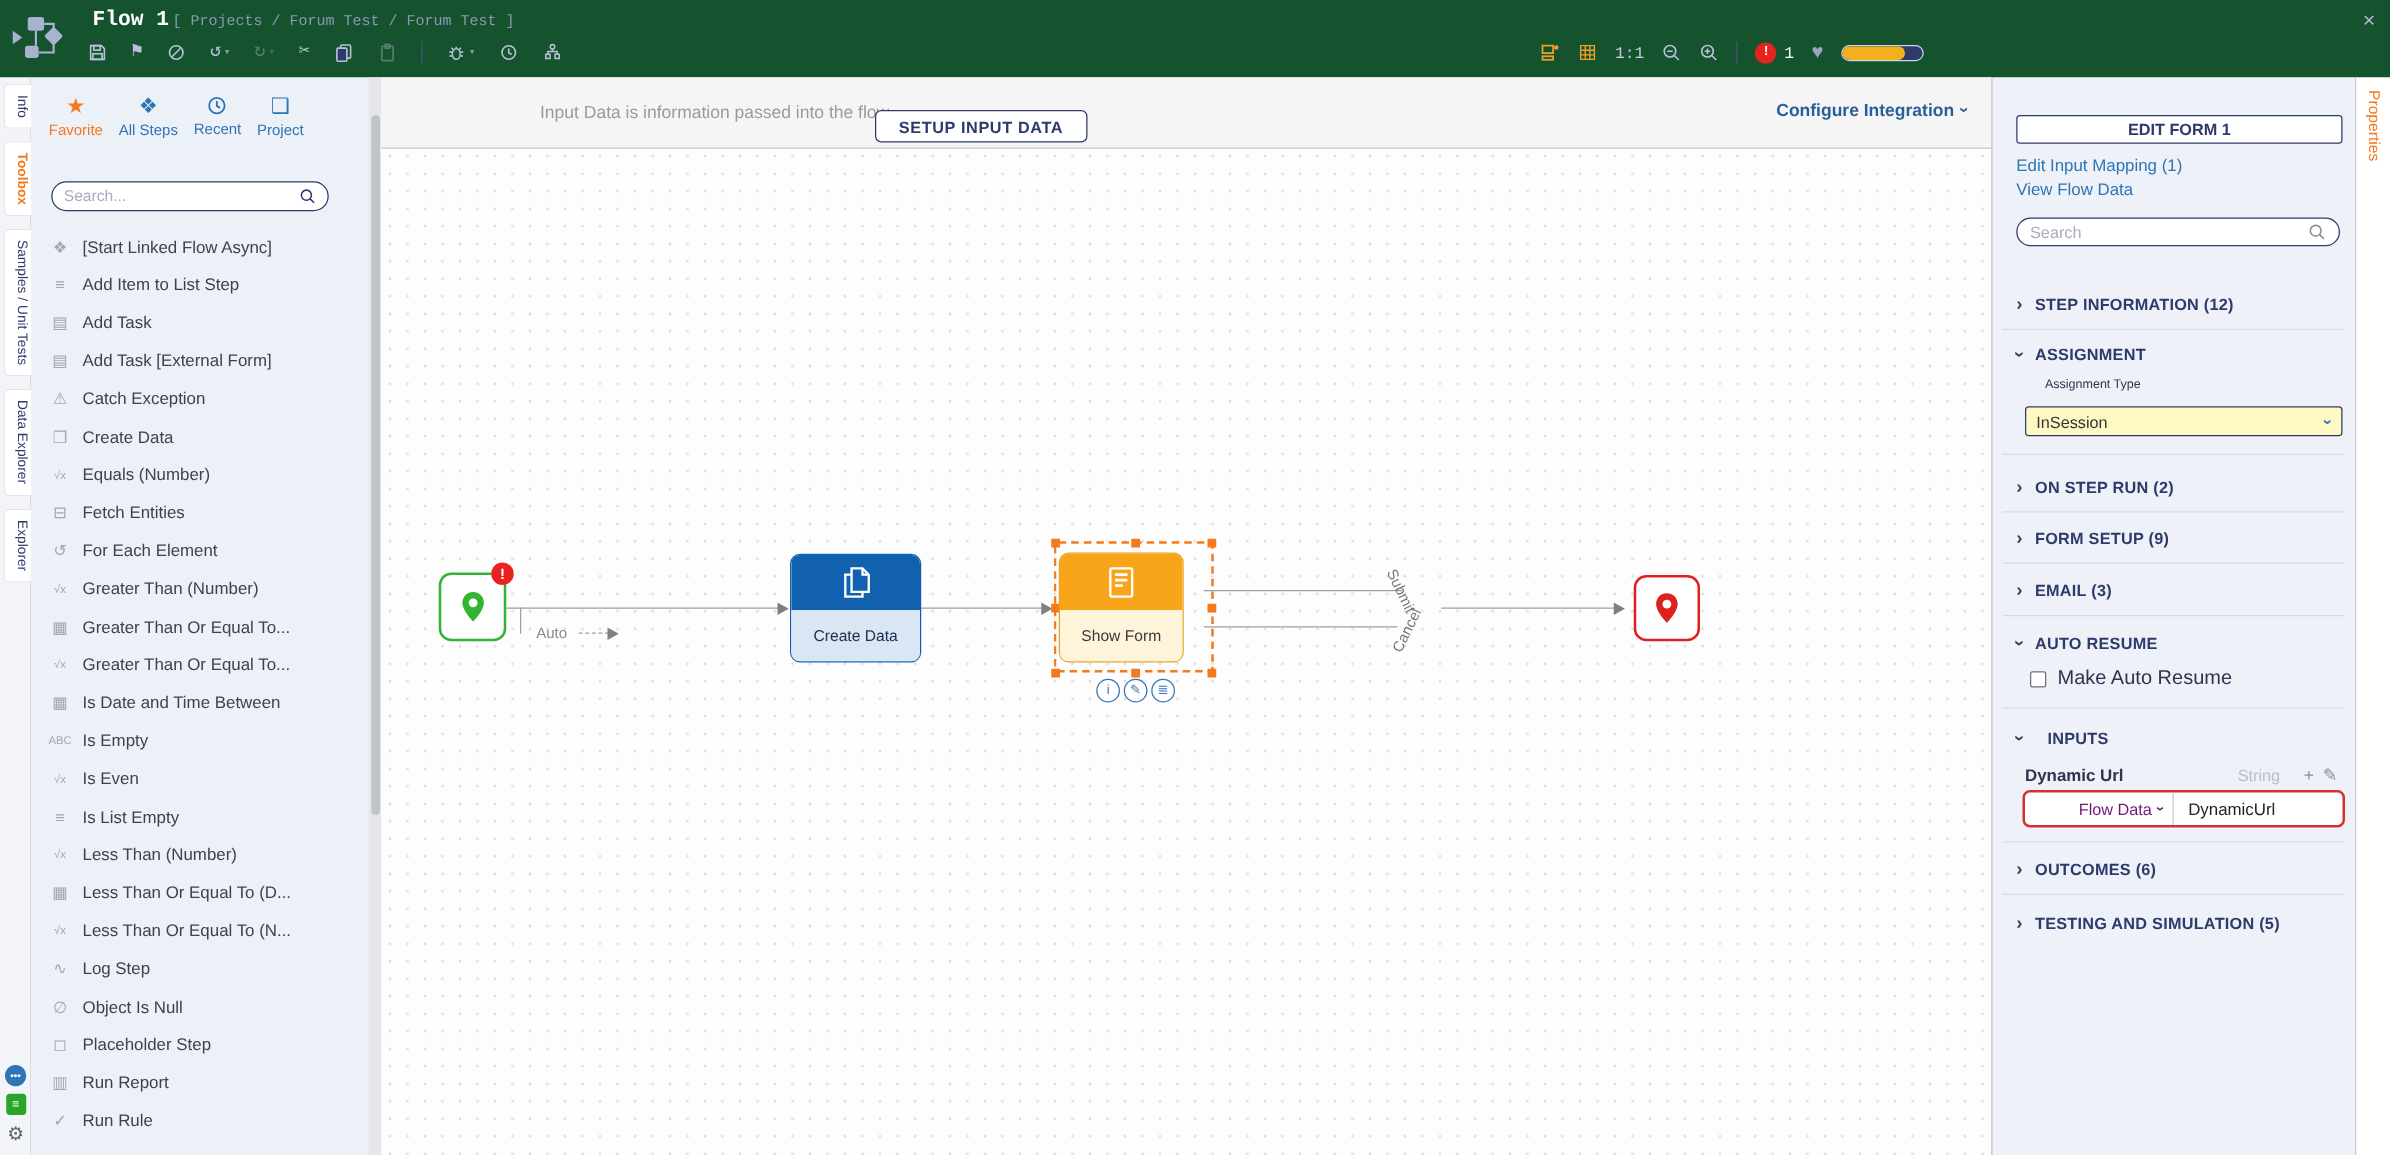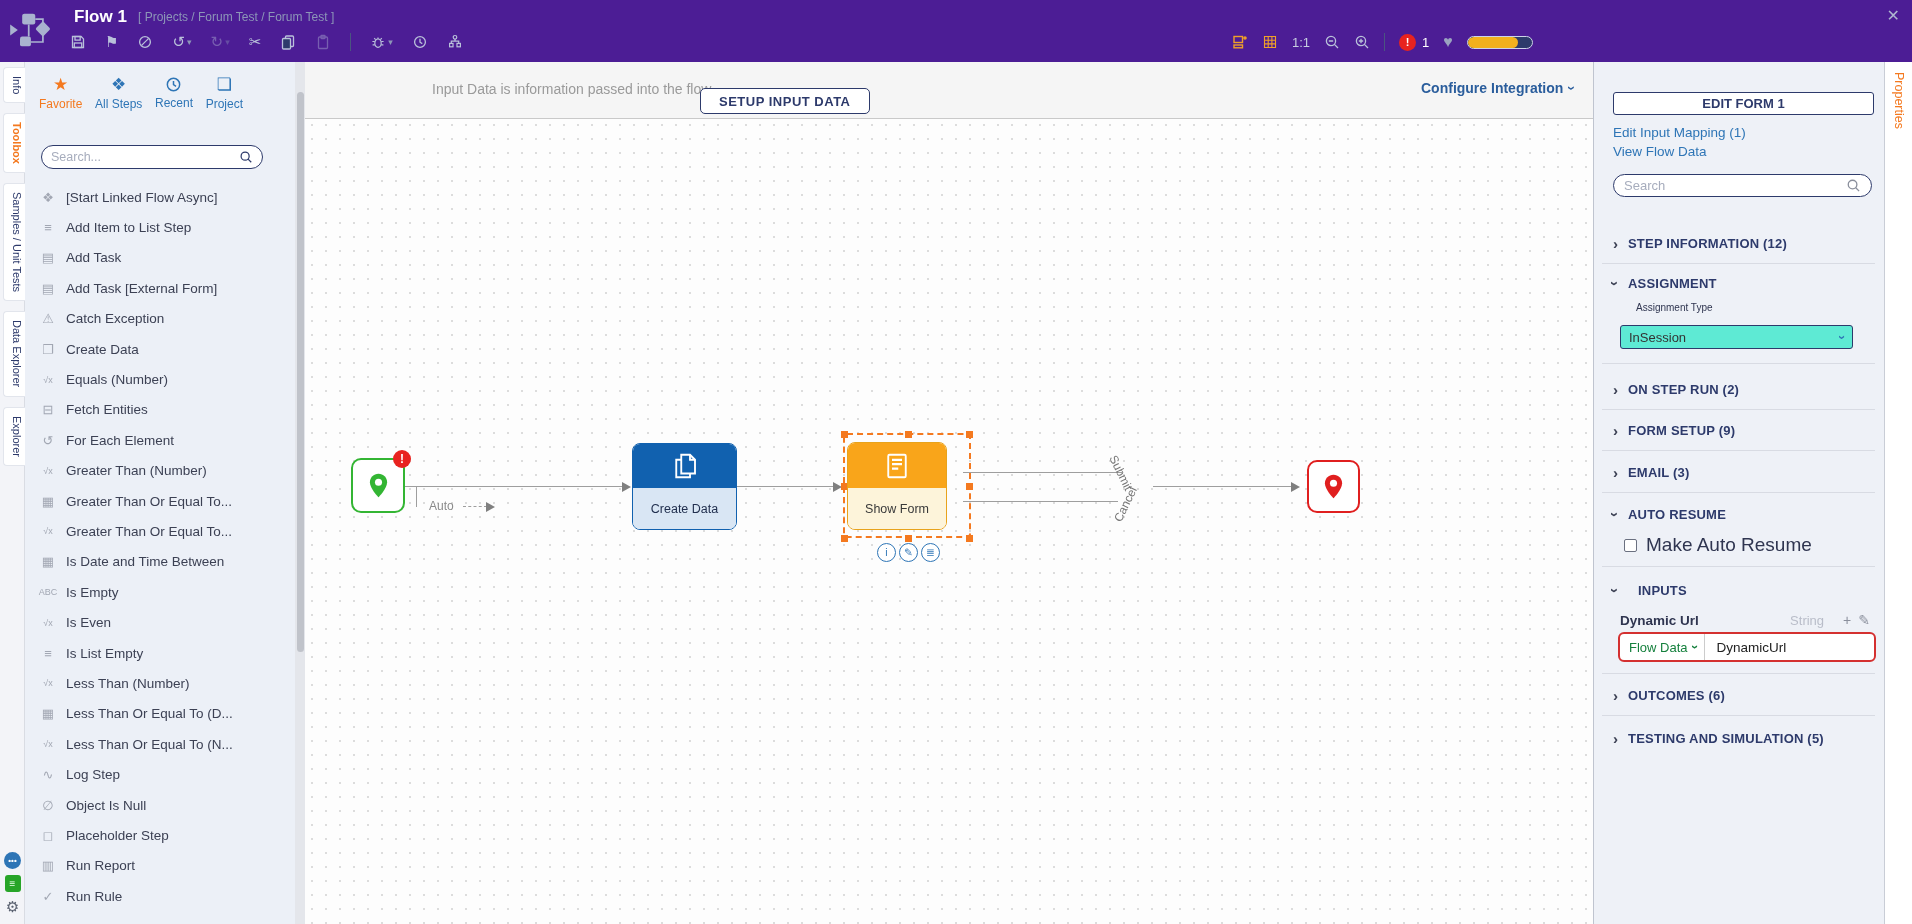--- a/index.html
+++ b/index.html
@@ -1,21 +1,21 @@
 <!DOCTYPE html>
 <html><head>
 <meta charset="utf-8">
 <style>
   *{margin:0;padding:0;box-sizing:border-box;}
   html,body{width:1912px;height:924px;overflow:hidden;}
   body{position:relative;background:#fff;font-family:"Liberation Sans",sans-serif;color:#333;}
   svg{display:block;}
 
   
-  .topbar{position:absolute;left:0;top:0;width:1912px;height:62px;background:#4c1d95;}
+  .topbar{position:absolute;left:0;top:0;width:1912px;height:62px;background:#14532d;font-family:Liberation Mono, monospace;}
   .logo{position:absolute;left:8px;top:8px;width:50px;height:46px;}
   .tb-title{position:absolute;left:74px;top:7px;font-size:17px;font-weight:bold;color:#fff;}
   .tb-crumb{position:absolute;left:138px;top:10px;font-size:12px;color:#8d96b8;}
   .tb-row2{position:absolute;left:70px;top:33px;display:flex;align-items:center;gap:19px;color:#b9c1da;}
   .tb-ic{display:flex;align-items:center;gap:2px;color:#b9c1da;cursor:pointer;}
   .tb-ic.dim{opacity:.4;}
   .tb-caret{font-size:9px;color:#8d96b8;}
   .tb-sep{width:1px;height:18px;background:#4a5580;}
   .tb-glyph{font-size:15px;line-height:16px;}
   .tb-right{position:absolute;left:1232px;top:33px;display:flex;align-items:center;gap:14px;}
@@ -98,32 +98,32 @@
   .rp-link{position:absolute;left:19px;font-size:13.5px;color:#2e75b6;cursor:pointer;}
   .rp-search{position:absolute;left:19px;top:112px;width:259px;height:23px;border:1.3px solid #2d3a6b;border-radius:14px;background:#fff;display:flex;align-items:center;padding:0 10px;}
   .rp-search input{border:none;outline:none;flex:1;font-size:13px;color:#333;background:transparent;font-family:inherit;}
   .rp-search input::placeholder{color:#a7adbd;}
   .rp-search .mag{color:#8a8f9c;}
   .rp-sec{position:absolute;left:19px;height:18px;display:flex;align-items:center;gap:10px;cursor:pointer;}
   .rp-sec .chev{color:#3c4154;font-size:15px;}
   .rp-sec .lbl{font-size:13px;font-weight:bold;color:#2d3a6b;letter-spacing:.2px;}
   .rp-div{position:absolute;left:8px;right:9px;border-top:1px solid #d8dbe3;}
   .rp-field-lbl{position:absolute;left:42px;font-size:10px;color:#2f3550;}
-  .rp-select{position:absolute;left:26px;top:263px;width:233px;height:24px;background:#5eead4;border:1px solid #2d3a6b;border-radius:3px;display:flex;align-items:center;padding:0 8px;cursor:pointer;}
+  .rp-select{position:absolute;left:26px;top:263px;width:254px;height:24px;background:#fef9c3;border:1px solid #2d3a6b;border-radius:3px;display:flex;align-items:center;padding:0 8px;cursor:pointer;}
   .rp-select .val{flex:1;font-size:13px;color:#333;}
   .rp-select .chev{color:#2e75b6;font-size:13px;}
   .cb-row{position:absolute;left:30px;top:472px;display:flex;align-items:center;gap:9px;}
   .cb{width:13px;height:13px;border:1.5px solid #6a7080;border-radius:2px;background:#fff;cursor:pointer;}
-  .cb-lbl{font-size:19px;color:#2f3550;}
+  .cb-lbl{font-size:16px;color:#2f3550;}
   .inp-row{position:absolute;left:26px;right:14px;top:550px;display:flex;align-items:center;}
   .inp-name{font-size:13.5px;font-weight:bold;color:#2f3550;flex:1;}
   .inp-type{font-size:13px;color:#b9bdc9;margin-right:12px;}
   .inp-ic{color:#8a8f9c;font-size:14px;margin-left:7px;cursor:pointer;}
   .map-row{position:absolute;left:24px;top:570px;width:258px;height:30px;background:#fff;border:2px solid #d43030;border-radius:6px;display:flex;align-items:center;overflow:hidden;}
-  .map-type{display:flex;align-items:center;gap:5px;padding:0 7px 0 9px;color:#15803d;font-size:13px;cursor:pointer;}
+  .map-type{display:flex;align-items:center;gap:5px;padding:0 7px 0 9px;color:#701a75;font-size:13px;cursor:pointer;margin-left:34px;}
   .map-type .chev{font-size:12px;}
   .map-sep{width:1px;align-self:stretch;background:#ccc;}
   .map-val{padding-left:12px;font-size:13.5px;color:#222;}
 
   
   .right-rail{position:absolute;left:1884px;top:62px;width:28px;height:862px;background:#fff;border-left:1px solid #c9cdd6;}
   .props-tab{writing-mode:vertical-rl;font-size:12.5px;color:#f4791f;margin:10px 0 0 7px;cursor:pointer;}
 </style>
 </head>
 <body>

